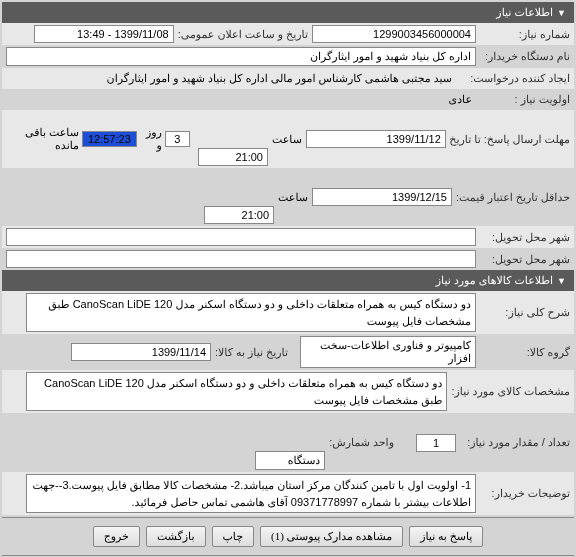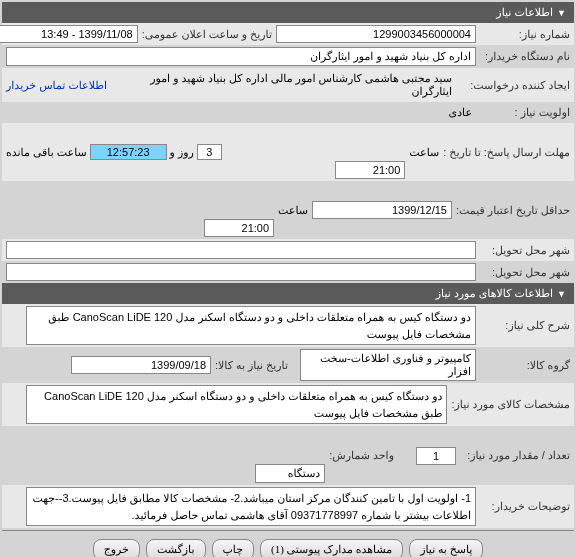--- a/index.html
+++ b/index.html
@@ -28,21 +28,21 @@
   background: #fff;
   border: 1px solid #888;
   padding: 2px 4px;
   min-height: 18px;
   flex: 0 0 auto;
 }
 .value-box.grow { flex: 1; }
 .value-box.w-med { width: 140px; }
 .value-box.w-sm { width: 70px; margin-top: 36px; }
 .value-box.w-xs { width: 40px; text-align: center; }
-.value-box.w-lg { width: 200px; }
+.value-box.w-lg { width: 164px; }
 .plain-text {
   padding: 2px 4px;
   flex: 1;
 }
 .link {
   color: #0033aa;
   text-decoration: none;
   white-space: nowrap;
 }
 .section-header {
@@ -60,23 +60,23 @@
 .multiline {
   line-height: 1.5;
   margin-left: 20px;
 }
 .time-remaining {
   display: inline-flex;
   align-items: center;
   gap: 3px;
 }
 .time-box {
-  background: #7dd3fc;
-  border: 1px solid #888;
-  padding: 1px 16px;
+  background: #1d4ed8;
+  border: 1px solid #888;
+  padding: 1px 5px;
   min-width: 55px;
   text-align: left;
 }
 .days-box {
   background: #fff;
   border: 1px solid #888;
   padding: 1px 4px;
   min-width: 25px;
   text-align: center;
 }
@@ -87,21 +87,21 @@
   padding: 6px;
   background: #d4d4d4;
 }
 .btn {
   background: linear-gradient(#f5f5f5, #ddd);
   border: 1px solid #888;
   padding: 3px 10px;
   font-family: Tahoma;
   font-size: 11px;
   cursor: pointer;
-  border-radius: 8px;
+  border-radius: 2px;
 }
 hr.sep {
   border: none;
   border-top: 1px solid #888;
   margin: 2px 0;
 }
 .checkbox-row {
   display: flex;
   align-items: center;
   gap: 16px;
@@ -126,33 +126,33 @@
 </div>
 
 <div class="row plain">
   <span class="label">نام دستگاه خریدار:</span>
   <span class="value-box grow">اداره کل بنیاد شهید و امور ایثارگران</span>
 </div>
 
 <div class="row alt">
   <span class="label wide">ایجاد کننده درخواست:</span>
   <span class="plain-text">سید مجتبی هاشمی کارشناس امور مالی اداره کل بنیاد شهید و امور ایثارگران</span>
-  <a href="#" class="link">اطلاعات تماس خریدار</a>
 </div>
 
 <div class="row plain">
   <span class="label">اولویت نیاز :</span>
   <span class="plain-text">عادی</span>
 </div>
 
 <div class="row alt">
   <span class="label wide">
     <span>مهلت ارسال پاسخ:</span>
     <span>تا تاریخ :</span>
   </span>
+  <span class="value-box w-med">1399/11/12</span>
   <span>ساعت</span>
   <span class="value-box w-sm">21:00</span>
   <span style="flex:1"></span>
   <span class="time-remaining">
     <span class="days-box">3</span>
     <span>روز و</span>
     <span class="time-box">12:57:23</span>
     <span>ساعت باقی مانده</span>
   </span>
 </div>
@@ -181,21 +181,21 @@
 
 <div class="row alt">
   <span class="label">شرح کلی نیاز:</span>
   <span class="value-box grow multiline">دو دستگاه کیس به همراه متعلقات داخلی و دو دستگاه اسکنر مدل CanoScan LiDE 120 طبق مشخصات فایل پیوست</span>
 </div>
 
 <div class="row plain">
   <span class="label">گروه کالا:</span>
   <span class="value-box" style="width:176px">کامپیوتر و فناوری اطلاعات-سخت افزار</span>
   <span class="label" style="min-width:auto; margin-right:8px">تاریخ نیاز به کالا:</span>
-  <span class="value-box w-med">1399/09/18</span>
+  <span class="value-box w-med">1399/11/14</span>
 </div>
 
 <div class="row alt">
   <span class="label wide">مشخصات کالای مورد نیاز:</span>
   <span class="value-box grow multiline">دو دستگاه کیس به همراه متعلقات داخلی و دو دستگاه اسکنر مدل CanoScan LiDE 120 طبق مشخصات فایل پیوست</span>
 </div>
 
 <div class="row plain">
   <span class="label wide">تعداد / مقدار مورد نیاز:</span>
   <span class="value-box w-xs">1</span>

